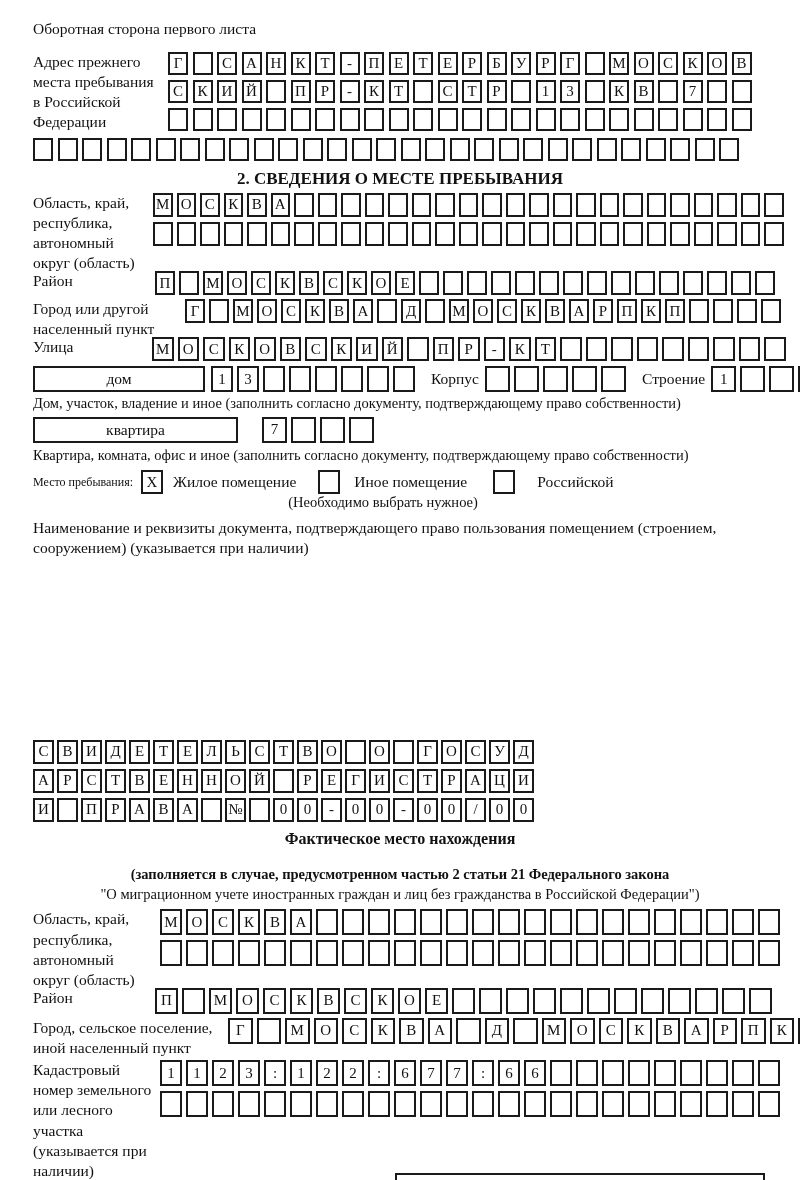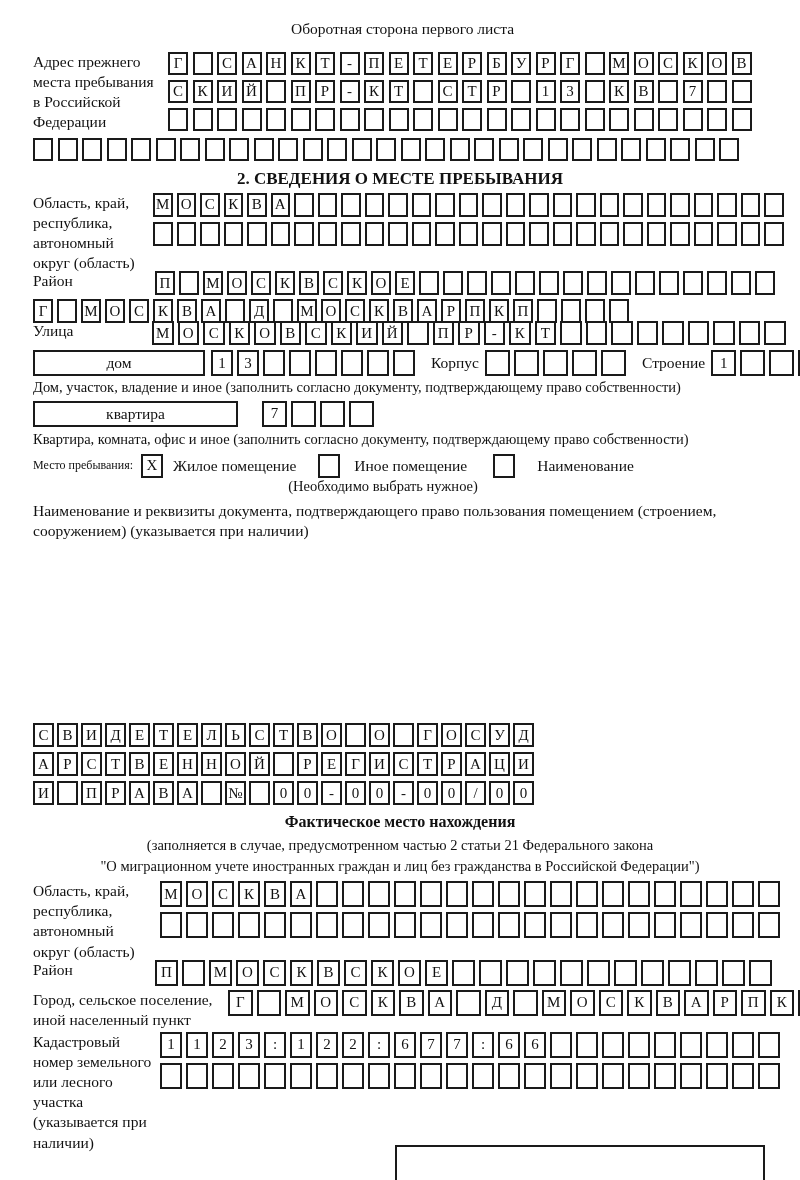--- a/index.html
+++ b/index.html
@@ -3,21 +3,21 @@
 <meta charset="utf-8">
 <style>
   html,body{margin:0;padding:0;background:#fff;}
   .page{
     width:800px;height:1180px;overflow:hidden;position:relative;
     background:#fff;color:#111;
     font-family:"Liberation Serif","DejaVu Serif",serif;
     box-sizing:border-box;padding:20px 0 0 33px;
   }
   .top-note{
-    text-align:center;font-size:15.5px;padding-right:28px;height:18px;
+    text-align:left;font-size:15.5px;padding-right:28px;height:18px;
   }
   
   .field{display:flex;align-items:flex-start;}
   .flabel{font-size:15.5px;line-height:1.3;box-sizing:border-box;padding-right:6px;flex:0 0 auto;}
   .rows{display:flex;flex-direction:column;gap:5px;}
   
   .cr{display:flex;gap:var(--g,4px);}
   .cr .cell{
     box-sizing:border-box;flex:0 0 auto;
     width:var(--w,20px);height:var(--h,24px);
@@ -263,20 +263,21 @@
         <span class="cell"></span>
         <span class="cell"></span>
         <span class="cell"></span>
         <span class="cell"></span>
         <span class="cell"></span>
         <span class="cell"></span>
       </div>
   </div>
 
   <div class="field mb-neg" style="margin-top:4px;">
+    <div class="flabel" style="flex-basis:152px;">Город или другой населенный пункт</div>
     <div class="cr" style="--w:20px;--h:24px;">
         <span class="cell">Г</span>
         <span class="cell"></span>
         <span class="cell">М</span>
         <span class="cell">О</span>
         <span class="cell">С</span>
         <span class="cell">К</span>
         <span class="cell">В</span>
         <span class="cell">А</span>
         <span class="cell"></span>
@@ -371,21 +372,21 @@
   </div>
   <div class="caption" style="margin-top:4px;">Квартира, комната, офис и иное (заполнить согласно документу, подтверждающему право собственности)</div>
 
   <div class="mesto">
     <span style="font-size:12px;">Место пребывания:</span>
     <span class="ckbox" style="margin-left:8px;">X</span>
     <span style="font-size:15.5px;margin-left:10px;">Жилое помещение</span>
     <span class="ckbox" style="margin-left:22px;"></span>
     <span style="font-size:15.5px;margin-left:14px;">Иное помещение</span>
     <span class="ckbox" style="margin-left:26px;"></span>
-    <span style="font-size:15.5px;margin-left:22px;">Наименование</span>
+    <span style="font-size:15.5px;margin-left:22px;">Российской</span>
   </div>
   <div class="caption" style="margin-left:150px;width:400px;text-align:center;">(Необходимо выбрать нужное)</div>
 
   <div class="field" style="margin-top:6px;flex-direction:column;">
     <div class="flabel" style="flex-basis:222px;">Наименование и реквизиты документа, подтверждающего право пользования помещением (строением, сооружением) (указывается при наличии)</div>
     <div class="rows">
       <div class="cr" style="--w:21px;--h:24px;--g:3px;">
           <span class="cell">С</span>
           <span class="cell">В</span>
           <span class="cell">И</span>
@@ -451,21 +452,21 @@
           <span class="cell">0</span>
           <span class="cell">0</span>
           <span class="cell">/</span>
           <span class="cell">0</span>
           <span class="cell">0</span>
         </div>
     </div>
   </div>
 
   <h3 class="sec-title">Фактическое место нахождения</h3>
-  <div class="caption center" style="margin-top:4px;margin-right:33px;">(заполняется в случае, предусмотренном частью 2 статьи 21 Федерального закона</div>
+  <div class="caption center" style="margin-top:16px;margin-right:33px;font-weight:bold;">(заполняется в случае, предусмотренном частью 2 статьи 21 Федерального закона</div>
   <div class="caption center" style="margin-top:3px;margin-right:33px;">"О миграционном учете иностранных граждан и лиц без гражданства в Российской Федерации")</div>
 
   <div class="field mb-neg" style="margin-top:6px;">
     <div class="flabel" style="flex-basis:127px;">Область, край, республика, автономный округ (область)</div>
     <div class="rows">
       <div class="cr" style="--w:22px;--h:26px;">
           <span class="cell">М</span>
           <span class="cell">О</span>
           <span class="cell">С</span>
           <span class="cell">К</span>

